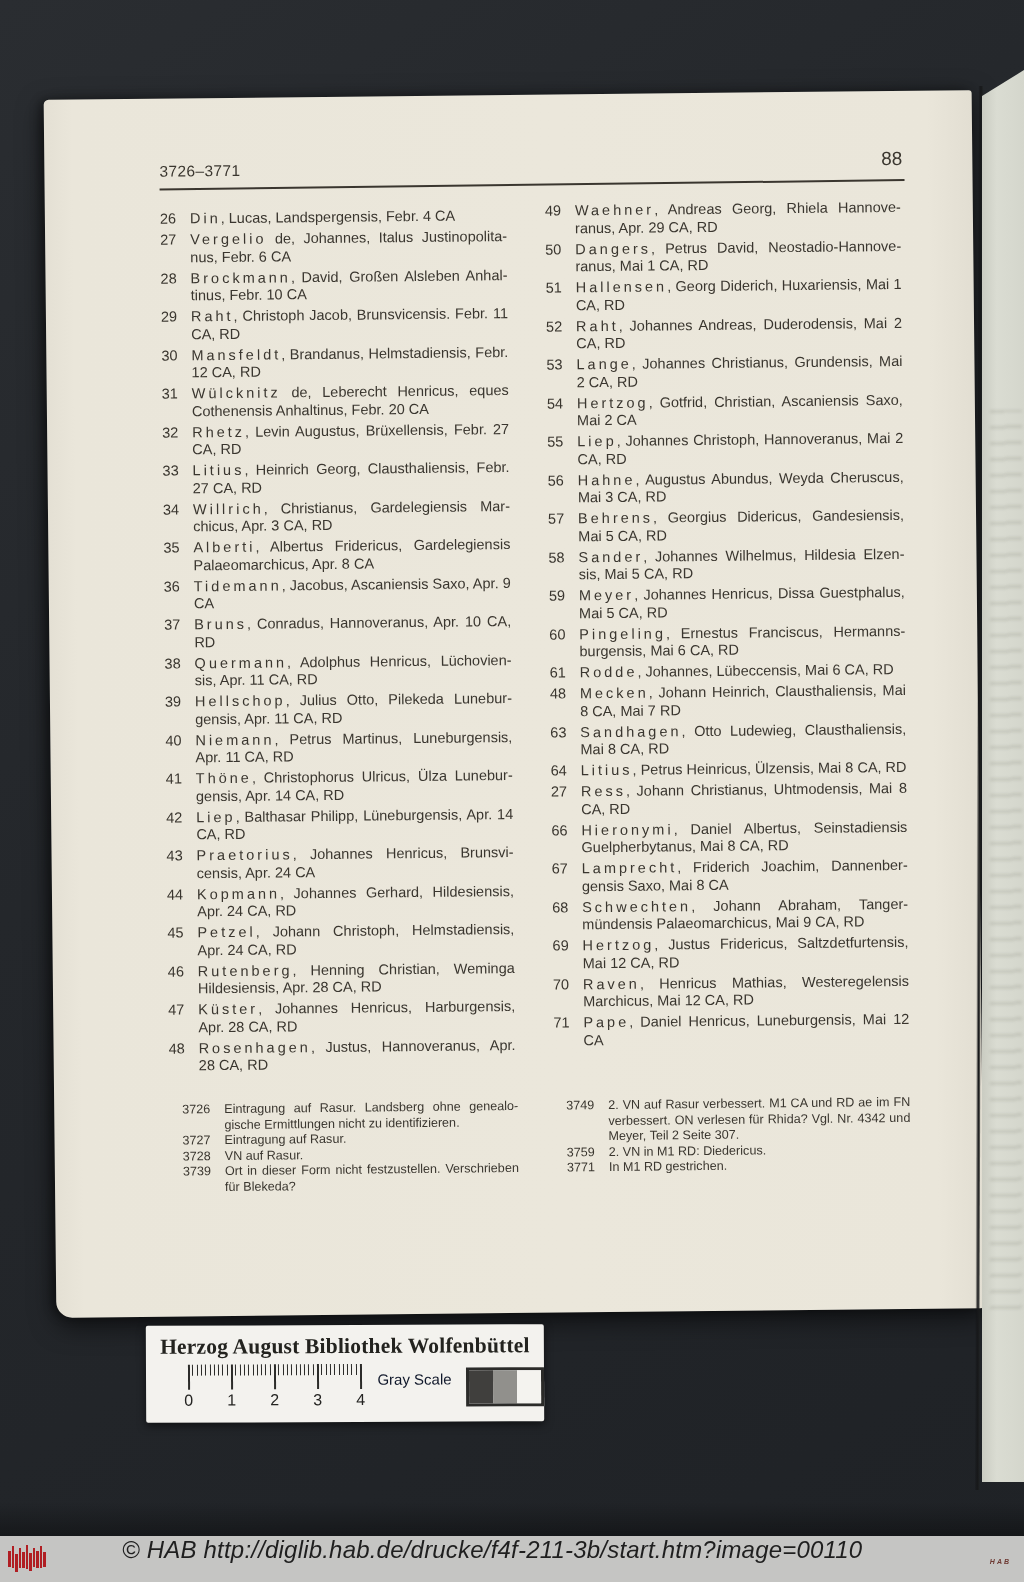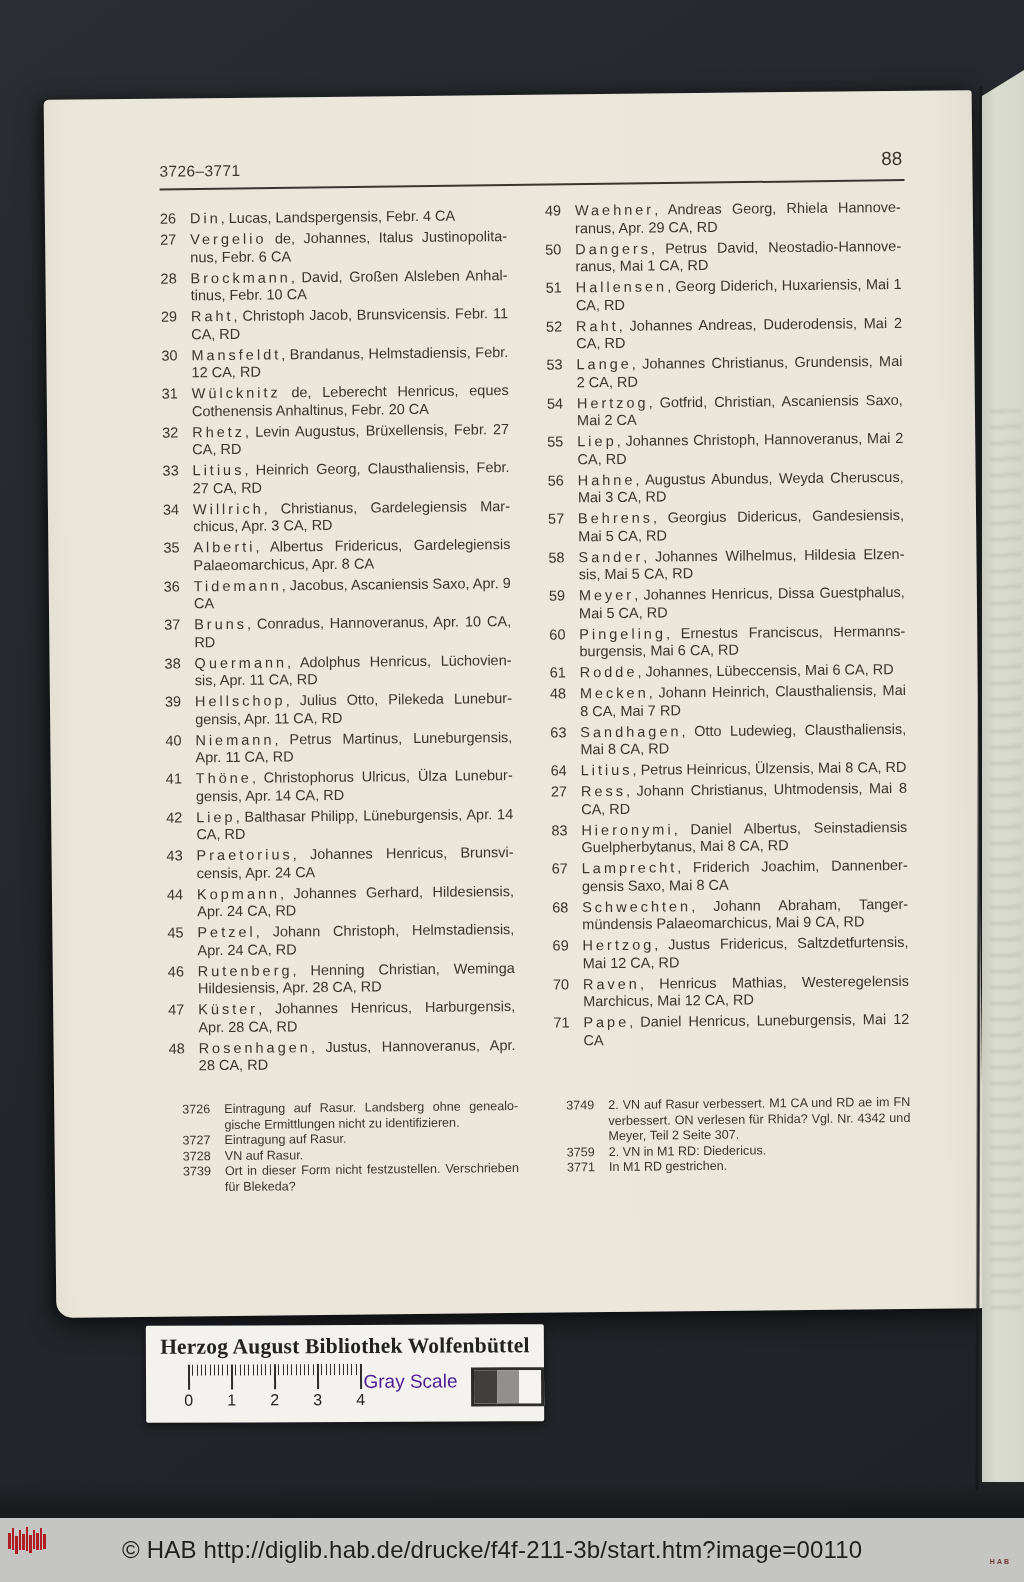--- a/index.html
+++ b/index.html
@@ -62,28 +62,28 @@
   .scale-title{
     text-align:center;margin-top:9px;font-family:"Liberation Serif",serif;
     font-weight:bold;font-size:21.5px;letter-spacing:.2px;color:#23231f;
   }
   .scale-row{display:flex;align-items:flex-start;margin:5px 0 0 42px;}
   .ruler{position:relative;width:182px;height:46px;}
   .ruler .tick{position:absolute;top:0;background:#2c2c2a;}
   .ruler .tick.minor{width:1px;height:11px;}
   .ruler .tick.major{width:2px;height:25px;}
   .ruler .num{position:absolute;top:27px;font-size:16px;color:#242422;}
-  .gs-label{font-size:19px;margin:7px 0 0 16px;color:#4c1d95;white-space:nowrap;}
+  .gs-label{font-size:15px;margin:7px 0 0 16px;color:#0f172a;white-space:nowrap;}
   .swatches{display:flex;margin:4px 0 0 14px;border:3px solid #2b2b29;width:76px;height:33px;background:#fff;}
   .swatches .sw{flex:1;}
 
   
   .footer-bar{
-    position:absolute;left:0;bottom:0;width:1024px;height:64px;
-    background:#c5c5c3;display:flex;align-items:center;
+    position:absolute;left:0;bottom:0;width:1024px;height:46px;
+    background:#c5c5c3;display:flex;font-style:italic;
   }
   .footer-bar::before{content:"";position:absolute;left:0;top:-34px;width:100%;height:34px;
     background:linear-gradient(180deg,rgba(0,0,0,0),rgba(0,0,0,.35));}
   .hab-logo{position:absolute;left:7px;top:7px;}
   .footer-url{margin-left:122px;font-size:24px;color:#1f1f1f;letter-spacing:.2px;white-space:nowrap;}
   .corner-mark{position:absolute;right:13px;bottom:17px;font-size:7px;letter-spacing:2px;color:#6e3a33;font-weight:bold;}
 </style>
 </head>
 <body>
 
@@ -249,21 +249,21 @@
       </div>
       <div class="entry">
         <span class="no">64</span>
         <span class="tx"><span class="nm">Litius</span>, Petrus Heinricus, Ülzensis, Mai 8 CA, RD</span>
       </div>
       <div class="entry">
         <span class="no">27</span>
         <span class="tx"><span class="nm">Ress</span>, Johann Christianus, Uhtmodensis, Mai 8 CA, RD</span>
       </div>
       <div class="entry">
-        <span class="no">83</span>
+        <span class="no">66</span>
         <span class="tx"><span class="nm">Hieronymi</span>, Daniel Albertus, Seinstadiensis Guelpherbytanus, Mai 8 CA, RD</span>
       </div>
       <div class="entry">
         <span class="no">67</span>
         <span class="tx"><span class="nm">Lamprecht</span>, Friderich Joachim, Dannenber­gensis Saxo, Mai 8 CA</span>
       </div>
       <div class="entry">
         <span class="no">68</span>
         <span class="tx"><span class="nm">Schwechten</span>, Johann Abraham, Tanger­mündensis Palaeomarchicus, Mai 9 CA, RD</span>
       </div>

